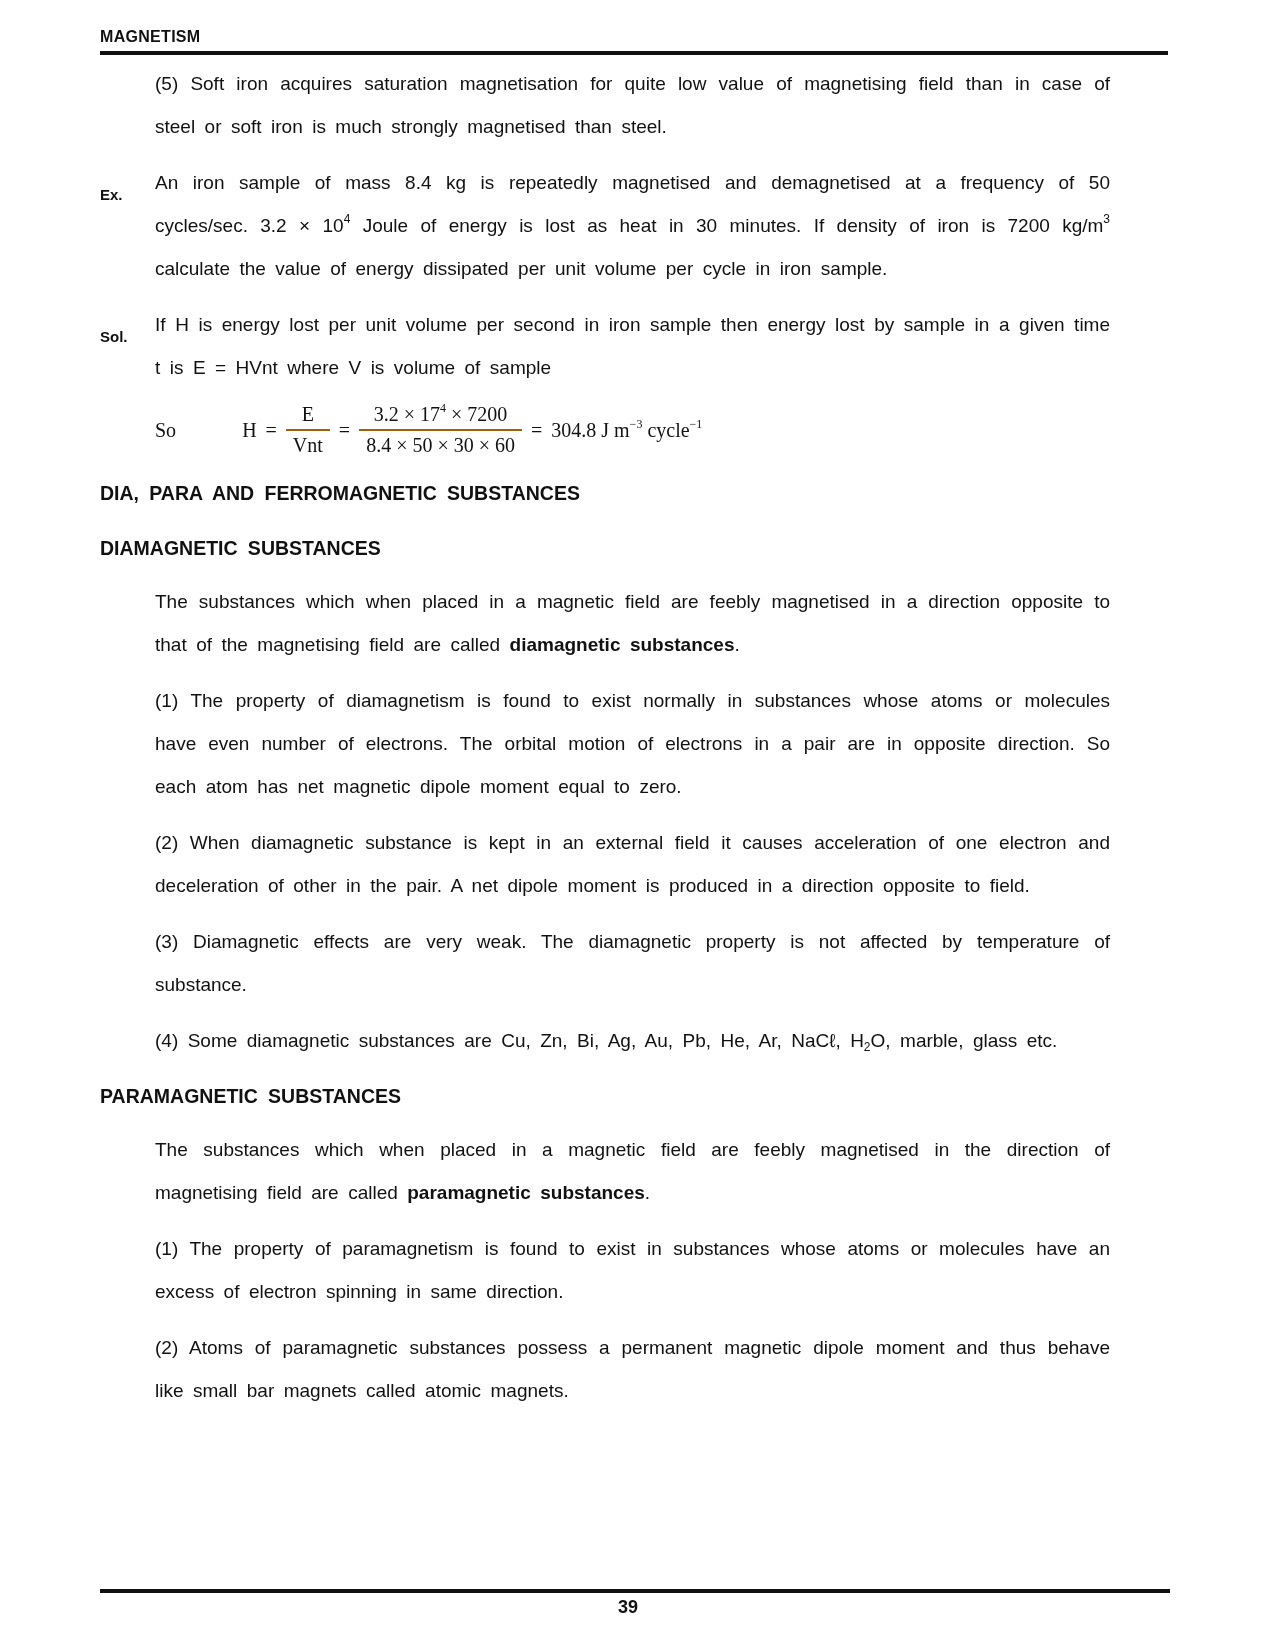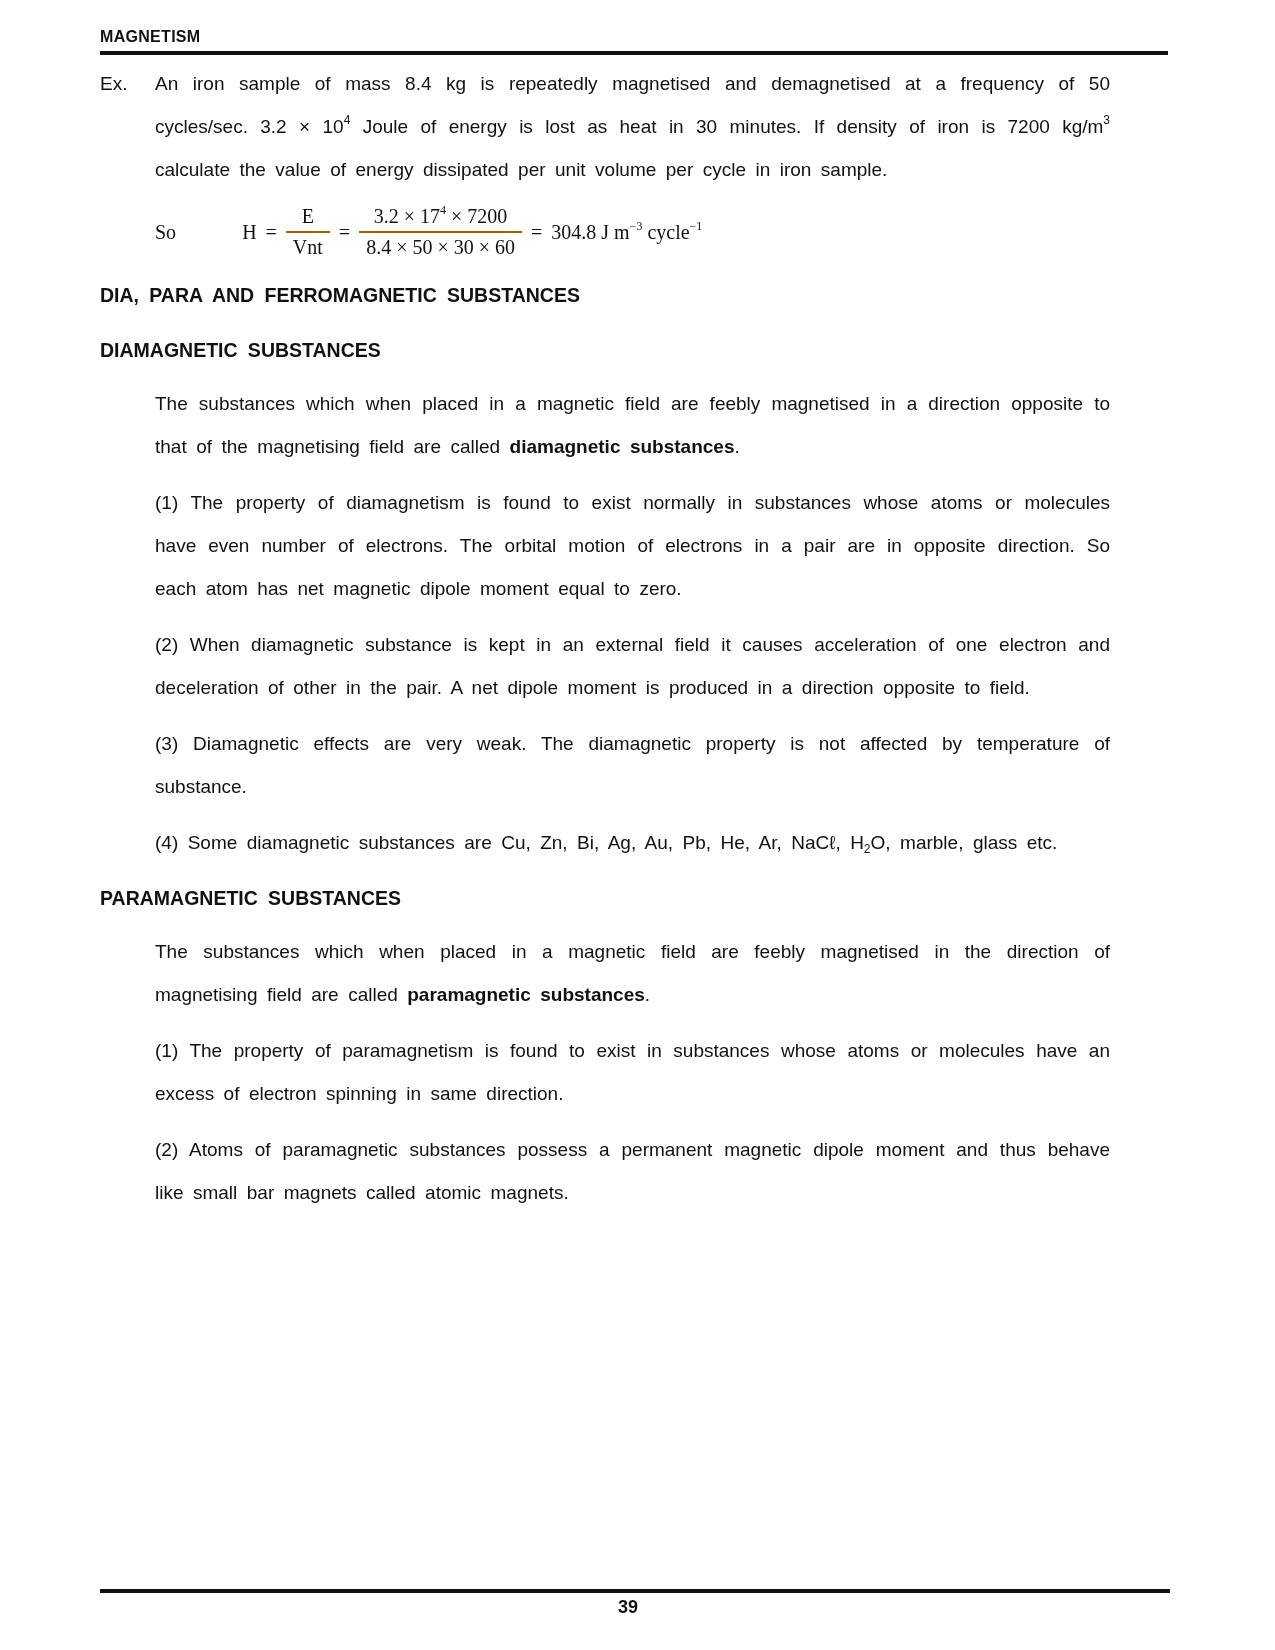--- a/index.html
+++ b/index.html
@@ -47,24 +47,24 @@
     word-spacing: 0.22em;
     margin: 0 58px 13px 55px;
     color: #111;
   }
   .labeled {
     position: relative;
   }
   .side-label {
     position: absolute;
     left: 0;
-    top: 0;
-    font-size: 19px;
+    top: 12px;
+    font-size: 15px;
     line-height: 43px;
-    font-weight: normal;
+    font-weight: bold;
     color: #111;
   }
   sup {
     font-size: 12px;
     line-height: 0;
     vertical-align: 9px;
   }
   sub {
     font-size: 12px;
     line-height: 0;
@@ -130,26 +130,31 @@
 
 <div class="page">
 
   <div class="header">
     <div class="header-title">MAGNETISM</div>
     <div class="header-rule"></div>
   </div>
 
   <div class="main">
 
+    <p class="para">(5) Soft iron acquires saturation magnetisation for quite low value of magnetising field than in case of steel or soft iron is much strongly magnetised than steel.</p>
 
     <div class="labeled">
       <span class="side-label">Ex.</span>
       <p class="para"><span>An iron sample of mass 8.4 kg is repeatedly magnetised and demagnetised at a frequency of 50 cycles/sec. 3.2 × 10</span><sup>4</sup><span> Joule of energy is lost as heat in 30 minutes. If density of iron is 7200 kg/m</span><sup>3</sup><span> calculate the value of energy dissipated per unit volume per cycle in iron sample.</span></p>
     </div>
 
+    <div class="labeled">
+      <span class="side-label">Sol.</span>
+      <p class="para">If H is energy lost per unit volume per second in iron sample then energy lost by sample in a given time t is E = HVnt where V is volume of sample</p>
+    </div>
 
     <div class="formula-row">
       <span class="formula-so">So</span>
       <span class="math">
         <span>H</span>
         <span class="op">=</span>
         <span class="frac">
           <span class="num">E</span>
           <span class="den">Vnt</span>
         </span>

